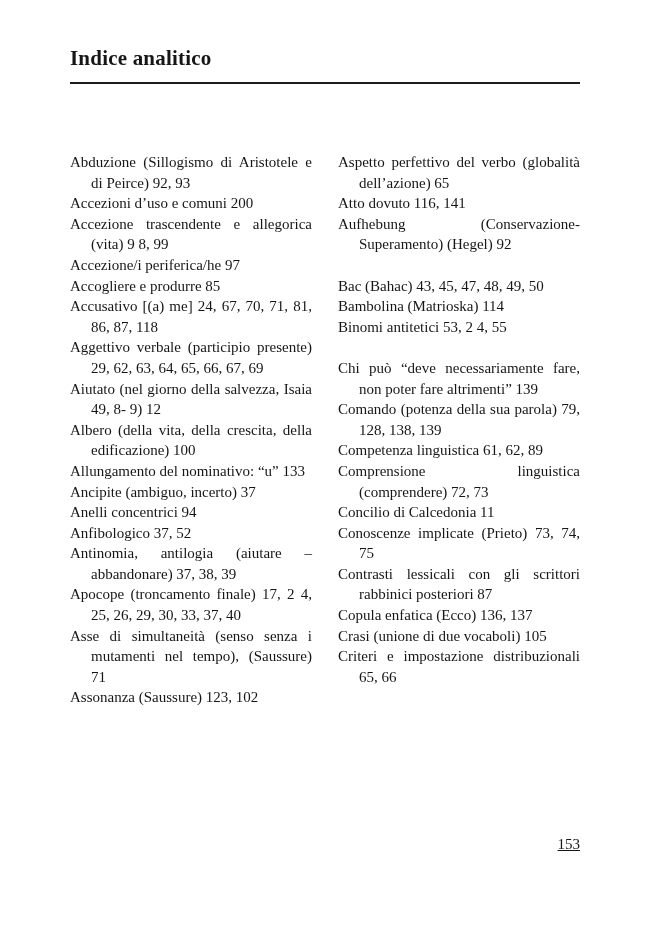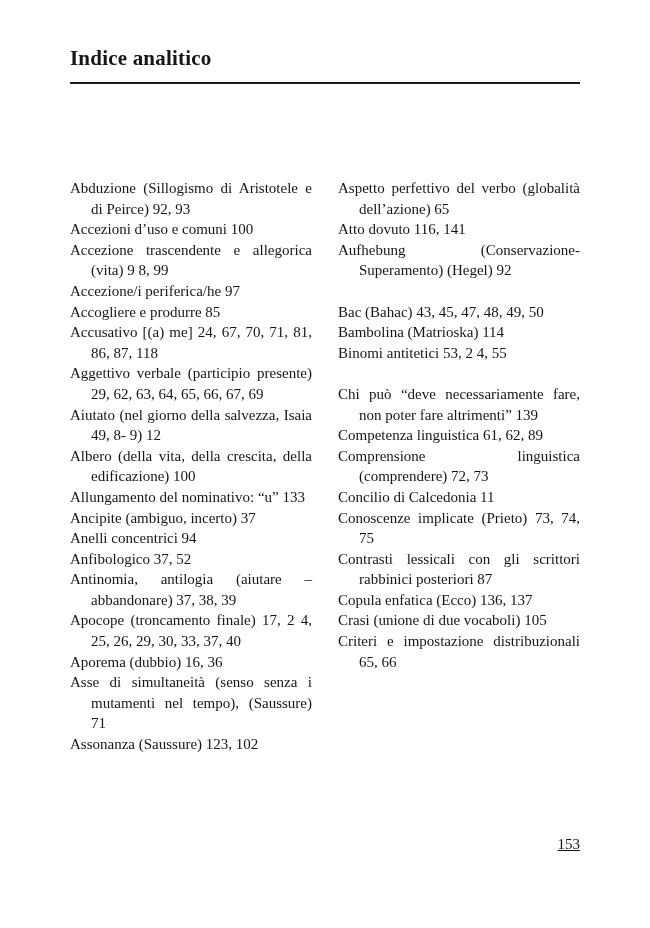--- a/index.html
+++ b/index.html
@@ -26,21 +26,21 @@
     letter-spacing: 0.2px;
   }
   .rule {
     border-bottom: 2px solid #1c1c1c;
     margin-top: 11px;
     width: 100%;
   }
   .columns {
     display: flex;
     gap: 26px;
-    margin-top: 94px;
+    margin-top: 68px;
   }
   .col {
     flex: 1 1 0;
     font-size: 15px;
     line-height: 20.6px;
     text-align: justify;
   }
   .entry {
     padding-left: 21px;
     text-indent: -21px;
@@ -61,46 +61,46 @@
 
 <div class="page">
 
   <h1 class="title">Indice analitico</h1>
 
   <div class="rule"></div>
 
   <main class="columns">
     <div class="col" id="col-left">
         <p class="entry">Abduzione (Sillogismo di Aristotele e di Peirce) 92, 93</p>
-        <p class="entry">Accezioni d’uso e comuni 100</p>
+        <p class="entry">Accezioni d’uso e comuni 200</p>
         <p class="entry">Accezione trascendente e allegorica (vita) 9 8, 99</p>
         <p class="entry">Accezione/i periferica/he 97</p>
         <p class="entry">Accogliere e produrre 85</p>
         <p class="entry">Accusativo [(a) me] 24, 67, 70, 71, 81, 86, 87, 118</p>
         <p class="entry">Aggettivo verbale (participio presente) 29, 62, 63, 64, 65, 66, 67, 69</p>
         <p class="entry">Aiutato (nel giorno della salvezza, Isaia 49, 8- 9) 12</p>
         <p class="entry">Albero (della vita, della crescita, della edificazione) 100</p>
         <p class="entry">Allungamento del nominativo: “u” 133</p>
         <p class="entry">Ancipite (ambiguo, incerto) 37</p>
         <p class="entry">Anelli concentrici 94</p>
         <p class="entry">Anfibologico 37, 52</p>
         <p class="entry">Antinomia, antilogia (aiutare – abbandonare) 37, 38, 39</p>
         <p class="entry">Apocope (troncamento finale) 17, 2 4, 25, 26, 29, 30, 33, 37, 40</p>
-        <p class="entry">Aporema (dubbio) 16, 36</p>
         <p class="entry">Asse di simultaneità (senso senza i mutamenti nel tempo), (Saussure) 71</p>
         <p class="entry">Assonanza (Saussure) 123, 102</p>
       </div>
     <div class="col" id="col-right">
         <p class="entry">Aspetto perfettivo del verbo (globalità dell’azione) 65</p>
         <p class="entry">Atto dovuto 116, 141</p>
         <p class="entry">Aufhebung (Conservazione-Superamento) (Hegel) 92</p>
         <p class="entry gap">Bac (Bahac) 43, 45, 47, 48, 49, 50</p>
         <p class="entry">Bambolina (Matrioska) 114</p>
         <p class="entry">Binomi antitetici 53, 2 4, 55</p>
         <p class="entry gap">Chi può “deve necessariamente fare, non poter fare altrimenti” 139</p>
+        <p class="entry">Comando (potenza della sua parola) 79, 128, 138, 139</p>
         <p class="entry">Competenza linguistica 61, 62, 89</p>
         <p class="entry">Comprensione linguistica (comprendere) 72, 73</p>
         <p class="entry">Concilio di Calcedonia 11</p>
         <p class="entry">Conoscenze implicate (Prieto) 73, 74, 75</p>
         <p class="entry">Contrasti lessicali con gli scrittori rabbinici posteriori 87</p>
         <p class="entry">Copula enfatica (Ecco) 136, 137</p>
         <p class="entry">Crasi (unione di due vocaboli) 105</p>
         <p class="entry">Criteri e impostazione distribuzionali 65, 66</p>
       </div>
   </main>

